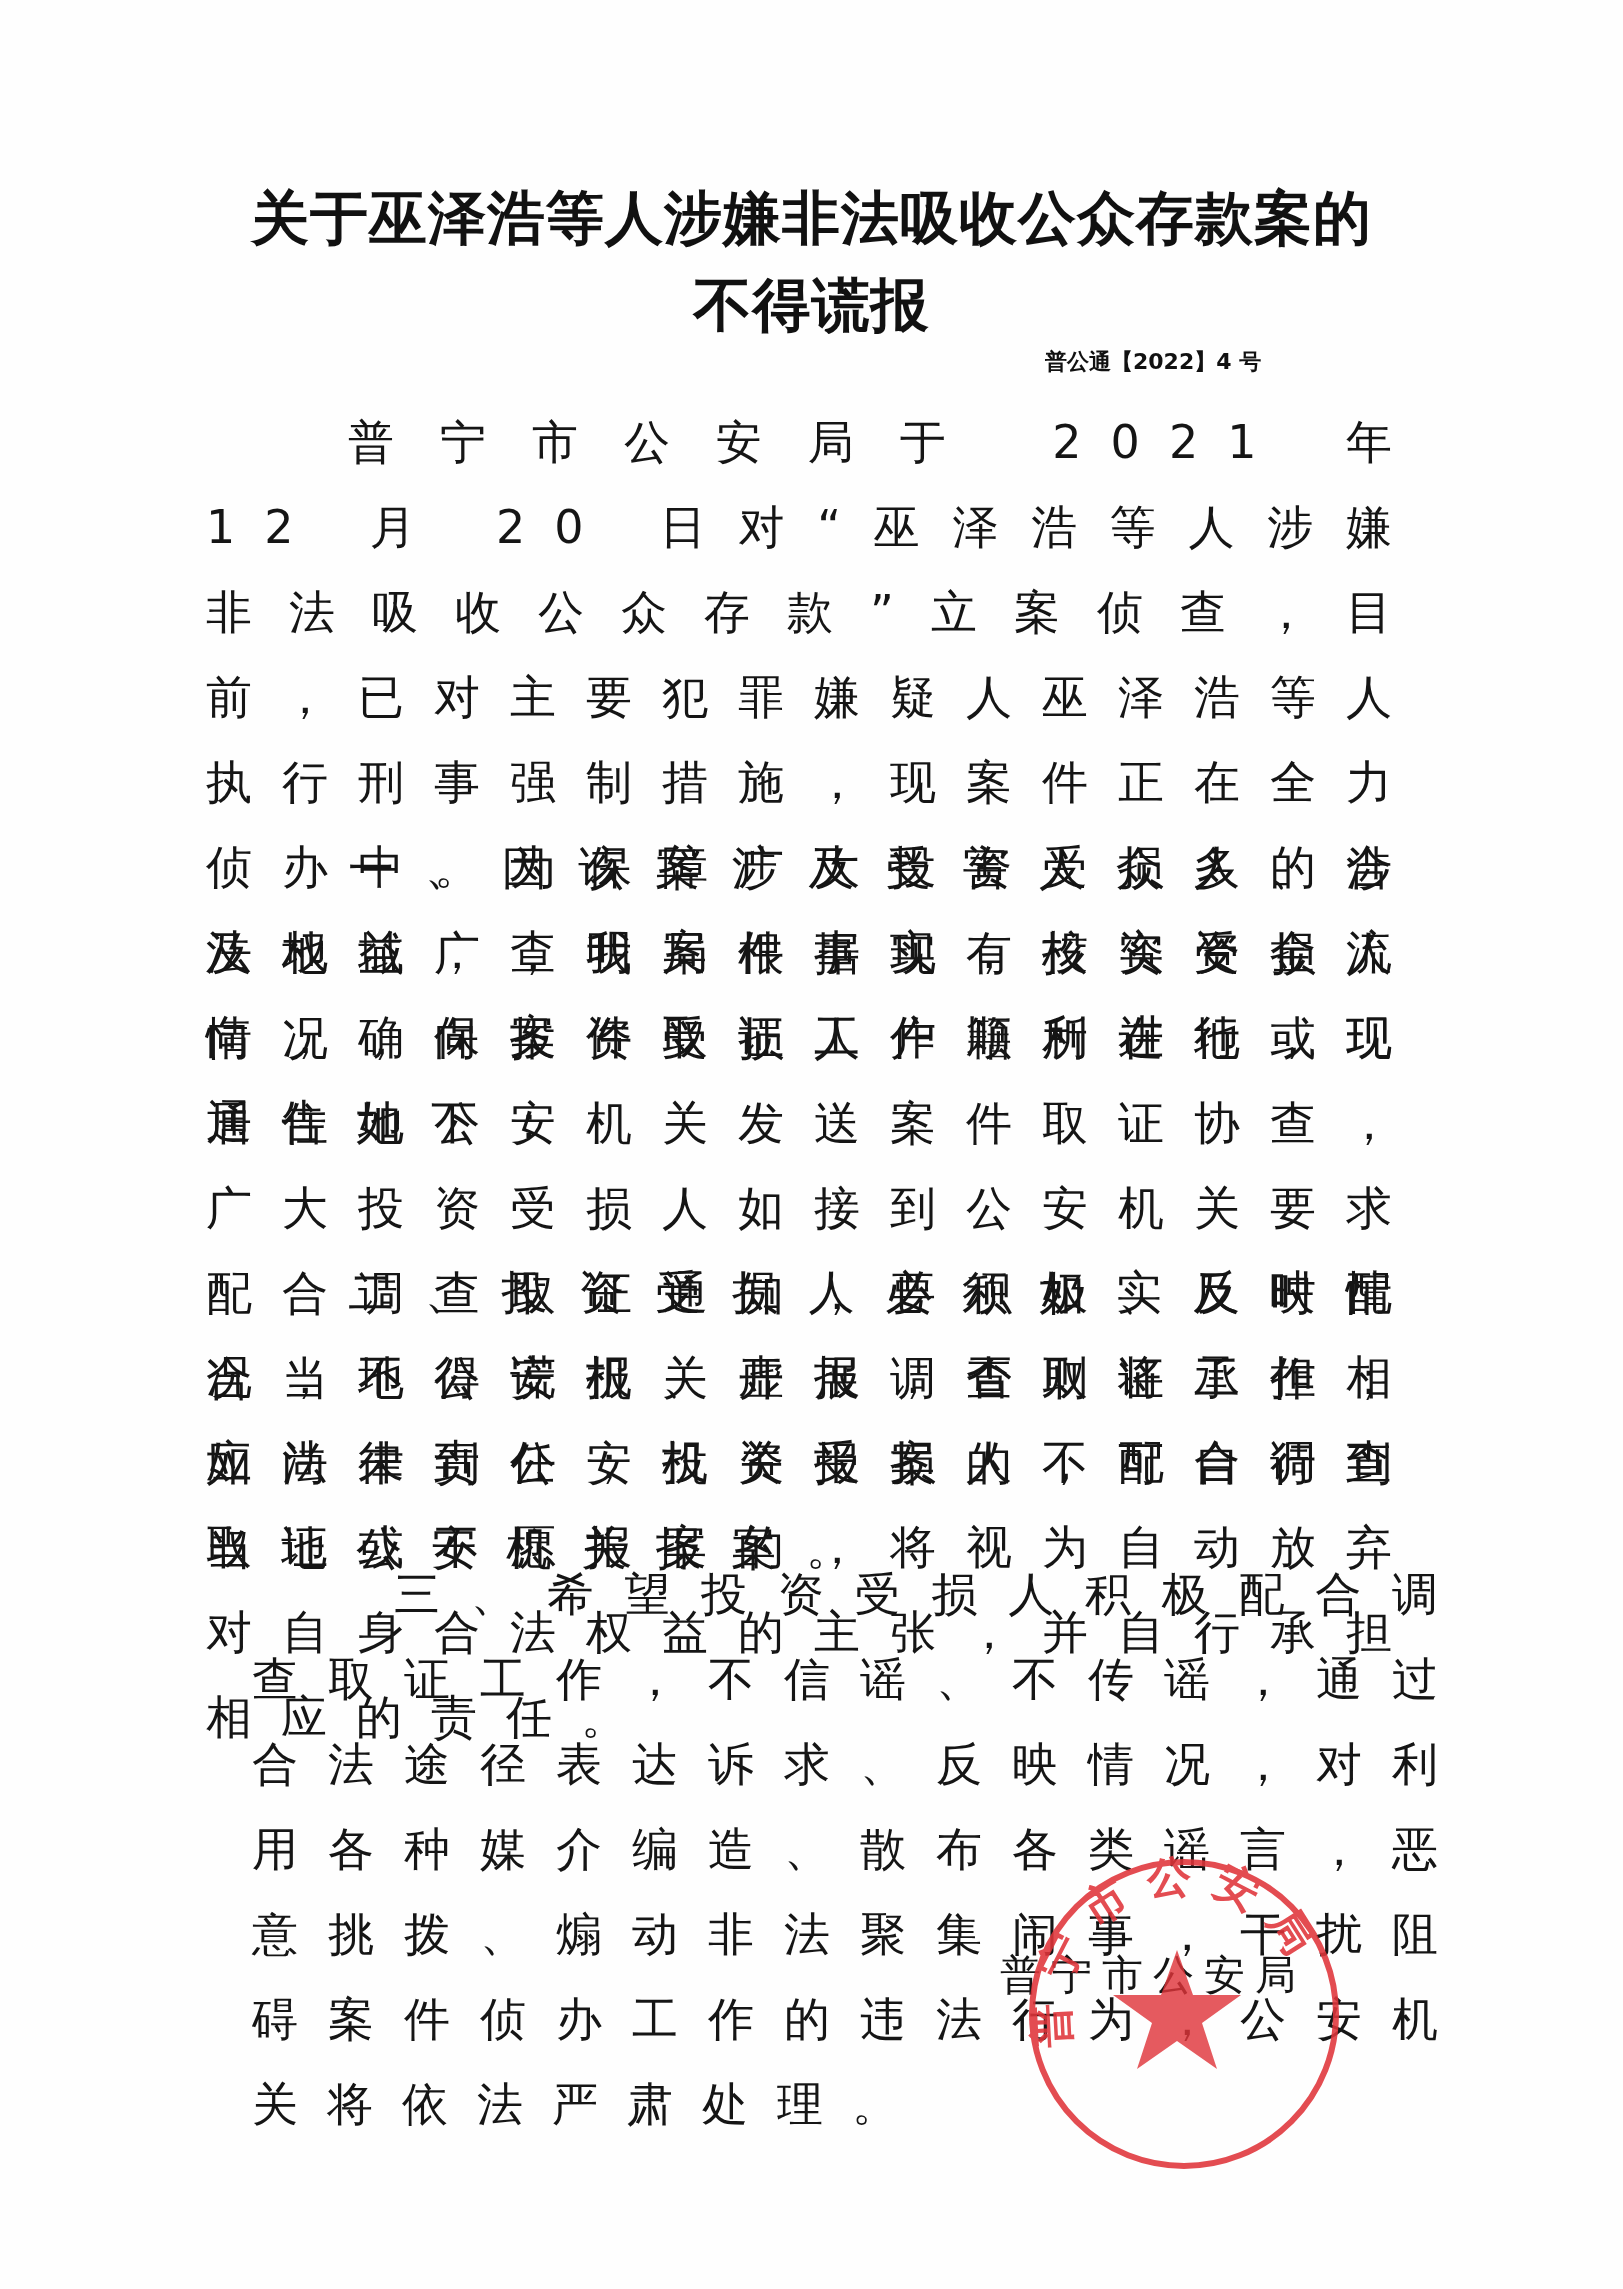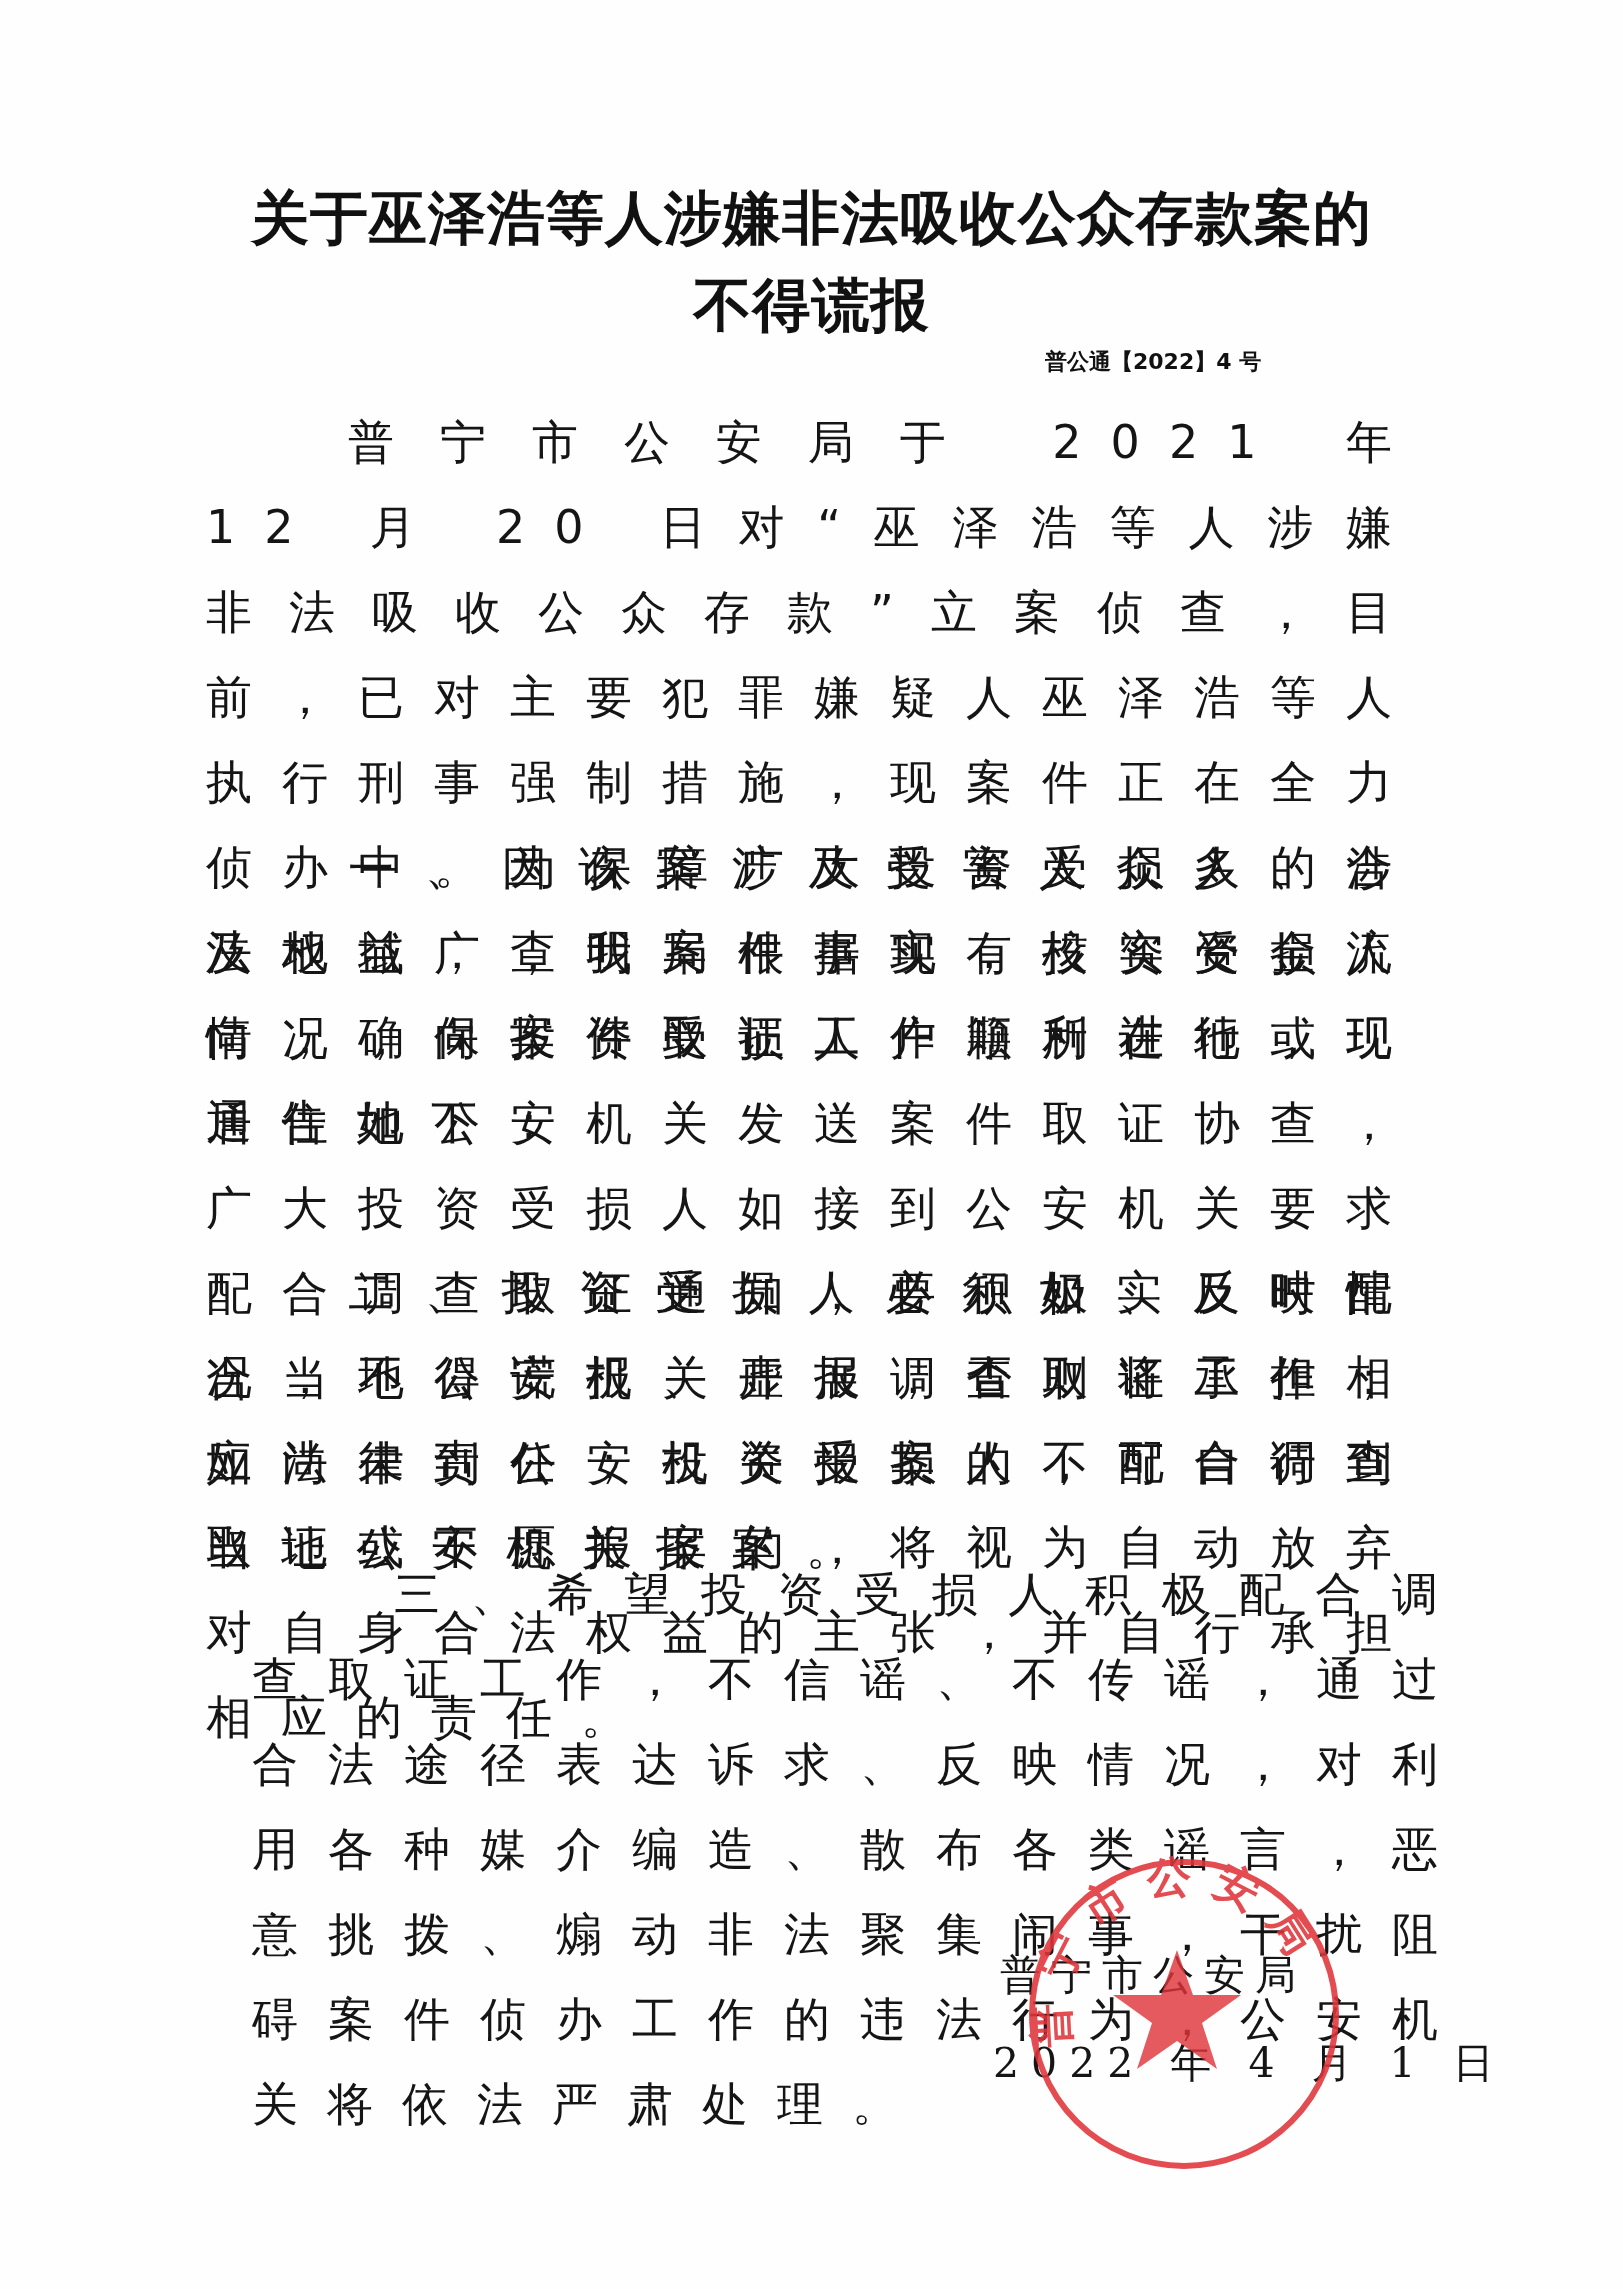--- a/index.html
+++ b/index.html
@@ -110,21 +110,20 @@
     <p class="para">一、因该案涉及受害人众多、涉及地域广，我局根据现有投资受损人情况，向投资受损人户籍所在地或现居住地公安机关发送案件取证协查，广大投资受损人如接到公安机关要求配合调查取证通知，要积极、及时配合当地公安机关开展调查取证工作；如尚未到公安机关报案的，可自行到当地公安机关报案。</p>
   </div>
   <div class="body p3">
     <p class="para">二、投资受损人必须如实反映情况，不得谎报、虚报，否则将承担相应法律责任；投资受损人不配合调查取证或不愿报案的，将视为自动放弃对自身合法权益的主张，并自行承担相应的责任。</p>
   </div>
   <div class="body p4">
     <p class="para">三、希望投资受损人积极配合调查取证工作，不信谣、不传谣，通过合法途径表达诉求、反映情况，对利用各种媒介编造、散布各类谣言，恶意挑拨、煽动非法聚集闹事，干扰阻碍案件侦办工作的违法行为，公安机关将依法严肃处理。</p>
   </div>
 
   <div class="sign org">普宁市公安局</div>
-  <div class="sign date">2022 年 4 月 1 日</div>
 
   <div class="seal">
     <svg viewBox="0 0 318 318" xmlns="http://www.w3.org/2000/svg">
       <defs>
         <path id="sealArc" d="M 50 200 A 118 118 0 1 1 268 200" fill="none"></path>
       </defs>
       <circle cx="159" cy="159" r="152" fill="none" stroke="#e0343a" stroke-width="6"></circle>
       <g>
         <polygon fill="#e0343a" fill-opacity="0.92" points="152,95 168,140 216,140 177,168 192,214 152,186 112,214 127,168 88,140 136,140"></polygon>
       </g>

